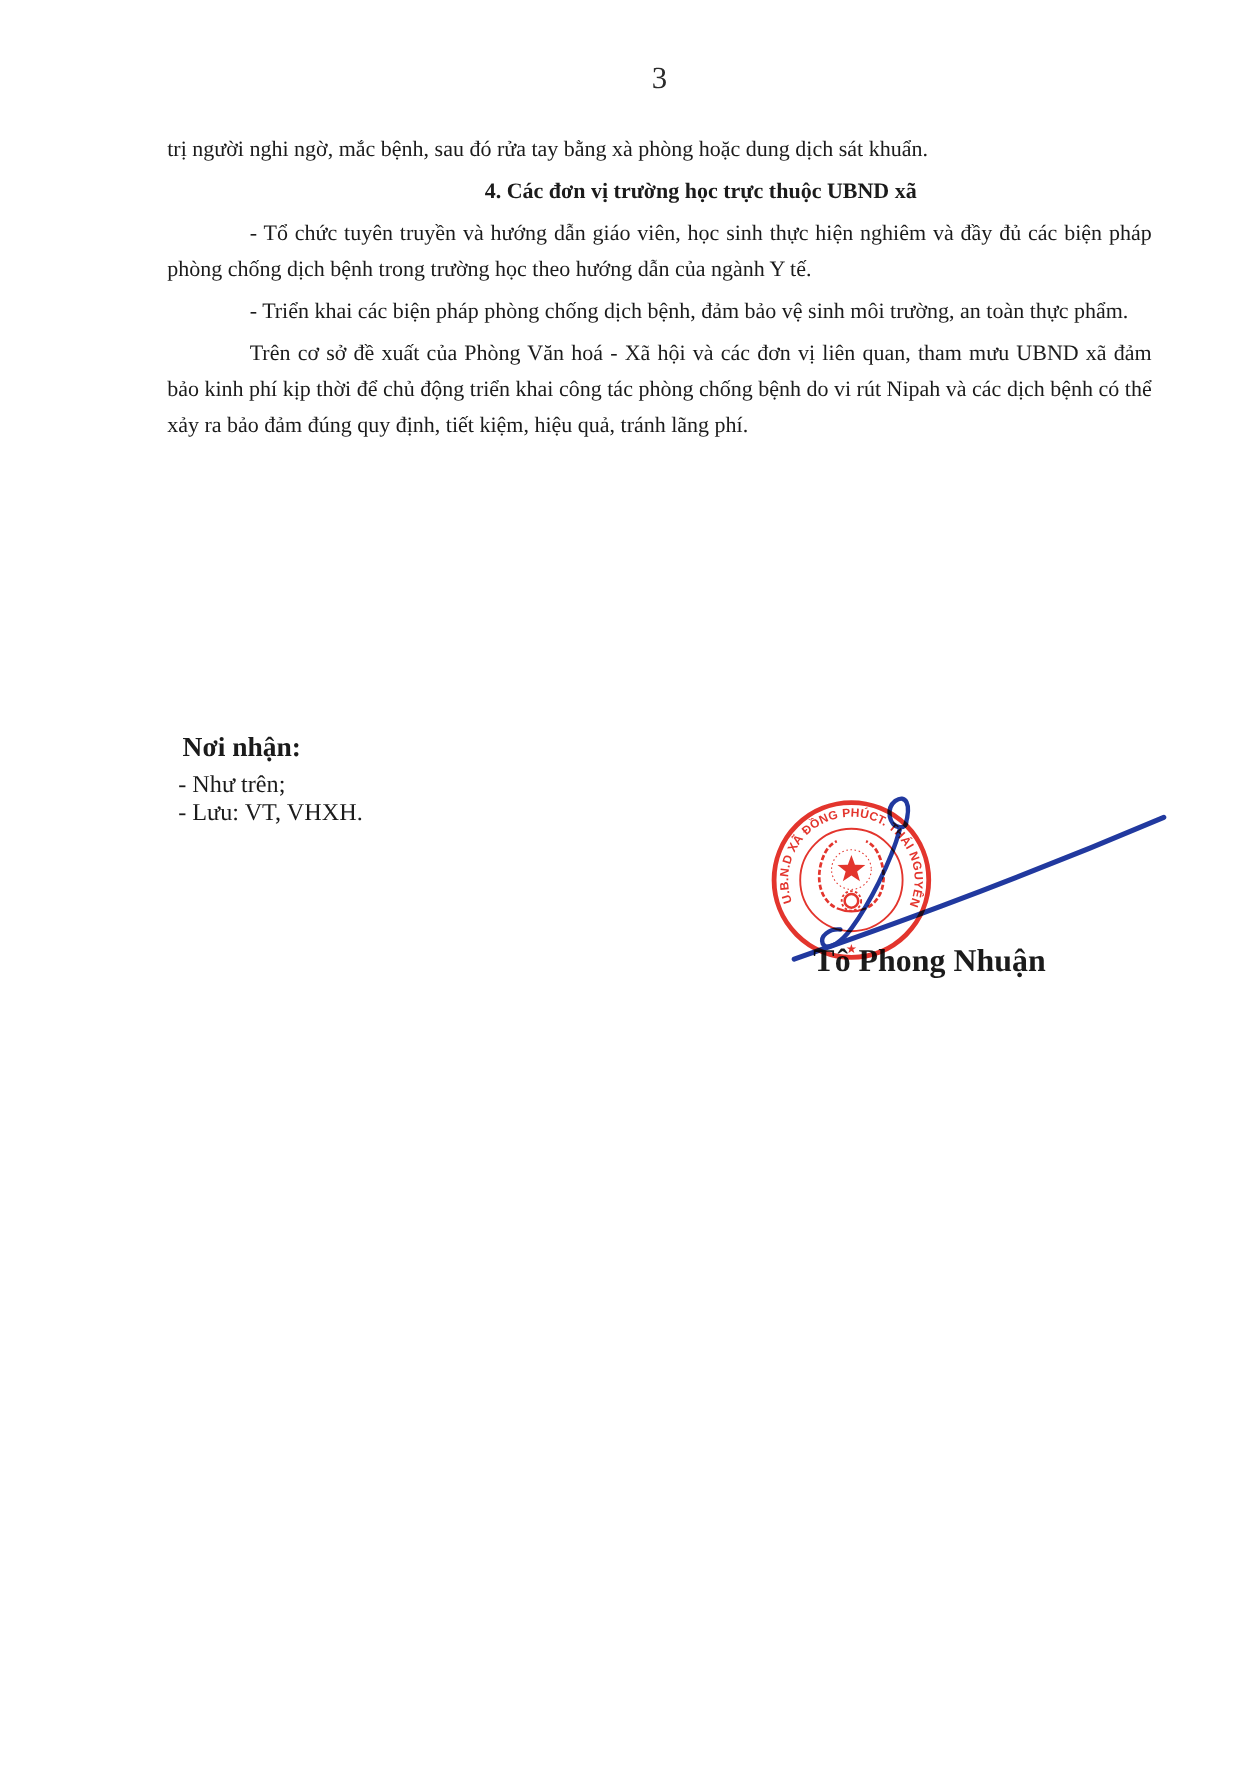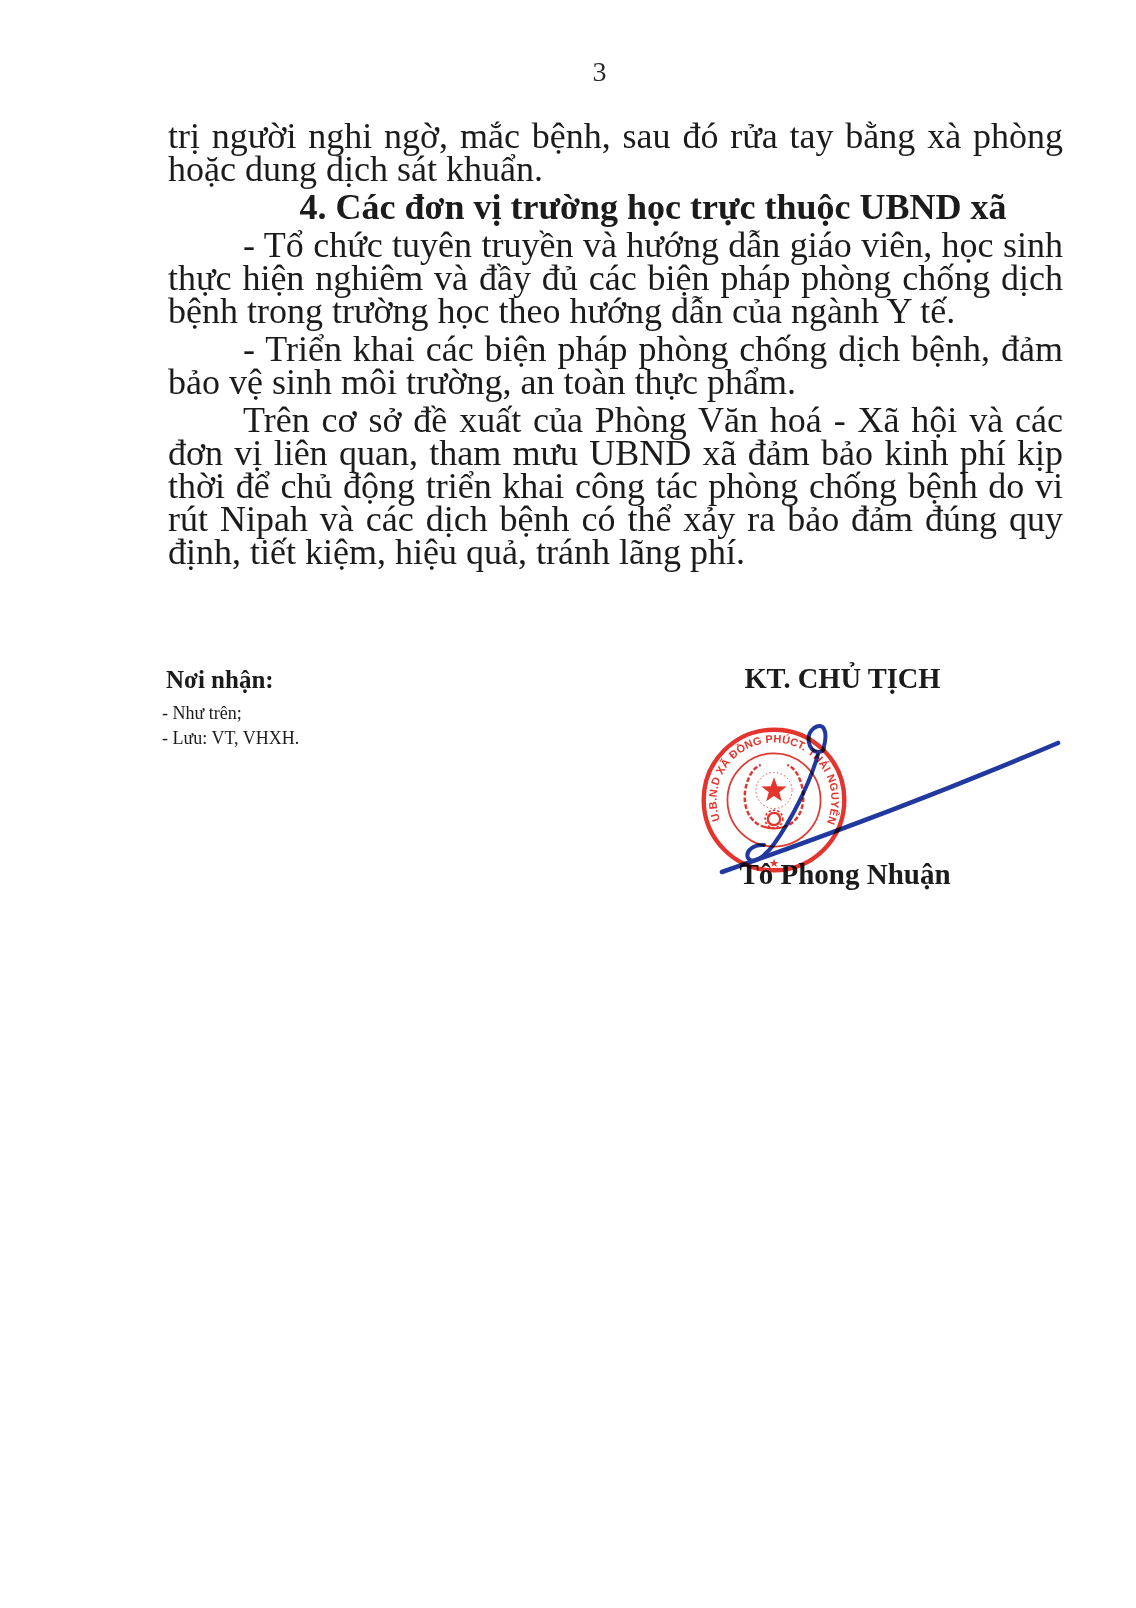--- a/index.html
+++ b/index.html
@@ -16,42 +16,41 @@
   .page-number {
     position: absolute;
     left: 152px; top: 56px; width: 895px;
     text-align: center;
     font-size: 28px;
     color: #2b2b2b;
   }
   .body-text {
     position: absolute;
     left: 152px; top: 120px; width: 895px;
-    font-size: 36px;
+    font-size: 20px;
     line-height: 33px;
     text-align: justify;
-    margin-left: 16px;
   }
   .body-text p { margin: 0; }
   .body-text p + p { margin-top: 5px; }
   .para { text-indent: 75px; }
   .heading { text-indent: 75px; font-weight: bold; text-align: center; }
   .cont { text-indent: 0; }
 
   .recipients {
     position: absolute;
     left: 162px; top: 666px; width: 420px;
   }
   .recipients-label {
     font-size: 25px;
     font-weight: bold;
     margin: 0 0 7px 4px;
   }
   .recipient-item {
-    font-size: 18px;
+    font-size: 22px;
     line-height: 24.5px;
   }
 
   .sig-titles {
     position: absolute;
     left: 650px; top: 662px; width: 385px;
     text-align: center;
     font-weight: bold;
     font-size: 28.5px;
     line-height: 33px;
@@ -106,21 +105,20 @@
     <p class="para">Trên cơ sở đề xuất của Phòng Văn hoá - Xã hội và các đơn vị liên quan, tham mưu UBND xã đảm bảo kinh phí kịp thời để chủ động triển khai công tác phòng chống bệnh do vi rút Nipah và các dịch bệnh có thể xảy ra bảo đảm đúng quy định, tiết kiệm, hiệu quả, tránh lãng phí.</p>
   </div>
 
   <div class="recipients">
     <div class="recipients-label">Nơi nhận:</div>
     <div class="recipient-item">- Như trên;</div>
     <div class="recipient-item">- Lưu: VT, VHXH.</div>
   </div>
 
   <div class="sig-titles">
-    <div>KT. CHỦ TỊCH</div>
   </div>
 
   <div class="signer-name">Tô Phong Nhuận</div>
 
   <svg class="seal-svg" viewBox="0 0 160 160" aria-hidden="true">
     <g fill="none" stroke="#e1251d">
       <circle cx="80" cy="80" r="74" stroke-width="4.6"></circle>
       <circle cx="80" cy="80" r="49" stroke-width="1.8"></circle>
     </g>
     <defs>

